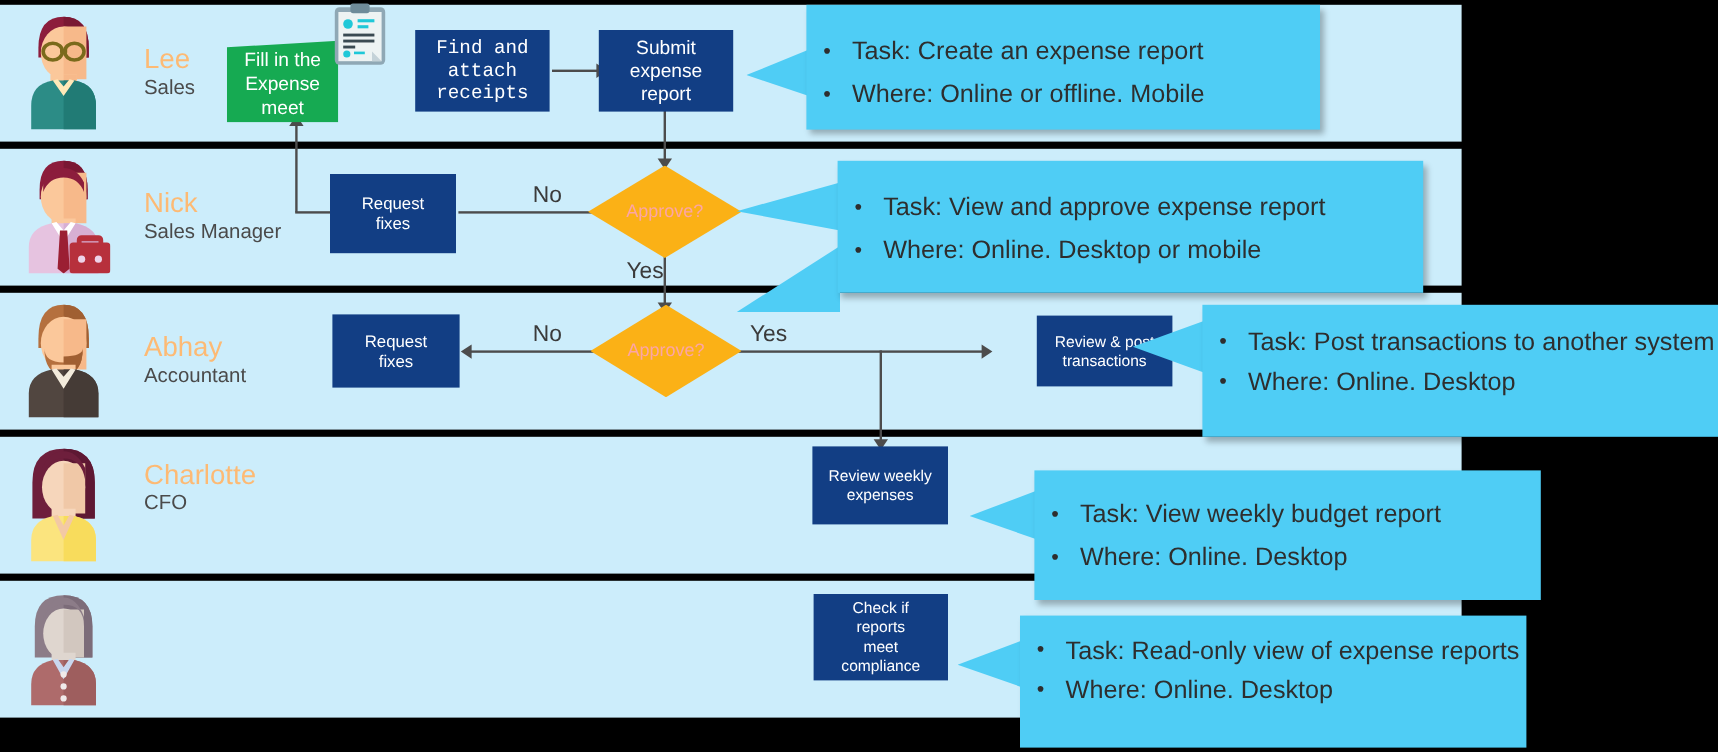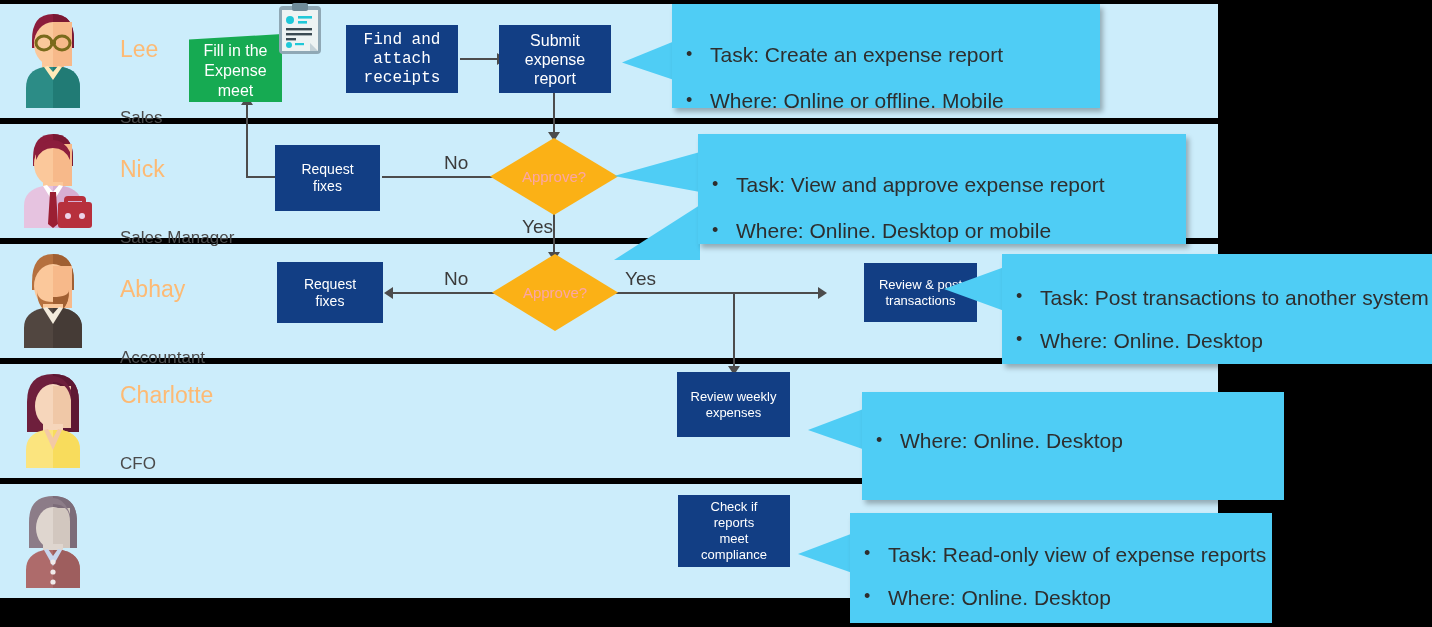--- a/index.html
+++ b/index.html
@@ -11,21 +11,21 @@
   .lane{position:absolute;left:0;background:#CCEDFB;}
   .lane-1{top:4px;height:114px;width:1218px;}
   .lane-2{top:124px;height:114px;width:1218px;}
   .lane-3{top:244px;height:114px;width:1218px;}
   .lane-4{top:364px;height:114px;width:1218px;}
   .lane-5{top:484px;height:114px;width:1218px;}
 
   
   .actor{position:absolute;left:120px;}
   .actor .nm{font-size:23px;color:#fdba74;line-height:26px;}
-  .actor .rl{font-size:17px;color:#4a4a4a;line-height:22px;margin-top:45px;}
+  .actor .rl{font-size:17px;color:#4a4a4a;line-height:22px;}
 
   
   .avatar{position:absolute;width:78px;height:98px;}
   .av-svg{display:block;width:78px;height:98px;}
 
   
   .node{position:absolute;background:#123E84;color:#fff;display:flex;
         align-items:center;justify-content:center;text-align:center;
         font-size:16px;line-height:19px;box-sizing:border-box;padding:2px 4px;}
   .node.small{font-size:14px;line-height:17px;}
@@ -51,21 +51,21 @@
   .arr-down{border-left:6px solid transparent;border-right:6px solid transparent;border-top:9px solid #4c4c4c;}
   .arr-up{border-left:6px solid transparent;border-right:6px solid transparent;border-bottom:9px solid #4c4c4c;}
   .arr-left{border-top:6px solid transparent;border-bottom:6px solid transparent;border-right:9px solid #4c4c4c;}
   .arr-right{border-top:6px solid transparent;border-bottom:6px solid transparent;border-left:9px solid #4c4c4c;}
   .elabel{position:absolute;font-size:19px;color:#3b3b3b;}
 
   
   .callout{position:absolute;background:#4FCDF5;box-sizing:border-box;
            box-shadow:3px 4px 5px rgba(0,0,0,.28);}
   .callout ul{margin:0;padding:0;list-style:none;}
-  .callout li{position:relative;color:#2e2e2e;padding-left:38px;margin:12px 0 2px 0;}
+  .callout li{position:relative;color:#2e2e2e;padding-left:38px;margin:0 0 2px 0;}
   .callout li:before{content:"\2022";position:absolute;left:14px;top:-1px;font-size:18px;}
   .tail{position:absolute;background:#4FCDF5;}
   .clipboard{position:absolute;}
 </style>
 </head>
 <body>
 
 <div id="stage">
 
   <div class="lane lane-1"></div>
@@ -314,20 +314,21 @@
     <ul>
       <li style="font-size:21px;line-height:31px;">Task: Post transactions to another system</li>
       <li style="font-size:21px;line-height:31px;">Where: Online. Desktop</li>
     </ul>
   </div>
 
   <div class="tail" style="left:808px;top:405px;width:66px;height:48px;
        clip-path:polygon(0% 52%, 100% 0%, 100% 100%);"></div>
   <div class="callout" style="left:862px;top:392px;width:422px;height:108px;padding:20px 0 0 0;">
     <ul>
+      <li style="font-size:21px;line-height:34px;">Task: View weekly budget report</li>
       <li style="font-size:21px;line-height:34px;">Where: Online. Desktop</li>
     </ul>
   </div>
 
   <div class="tail" style="left:798px;top:529px;width:66px;height:48px;
        clip-path:polygon(0% 52%, 100% 0%, 100% 100%);"></div>
   <div class="callout" style="left:850px;top:513px;width:422px;height:110px;padding:14px 0 0 0;">
     <ul>
       <li style="font-size:21px;line-height:31px;width:390px;">Task: Read-only view of expense reports</li>
       <li style="font-size:21px;line-height:31px;">Where: Online. Desktop</li>

